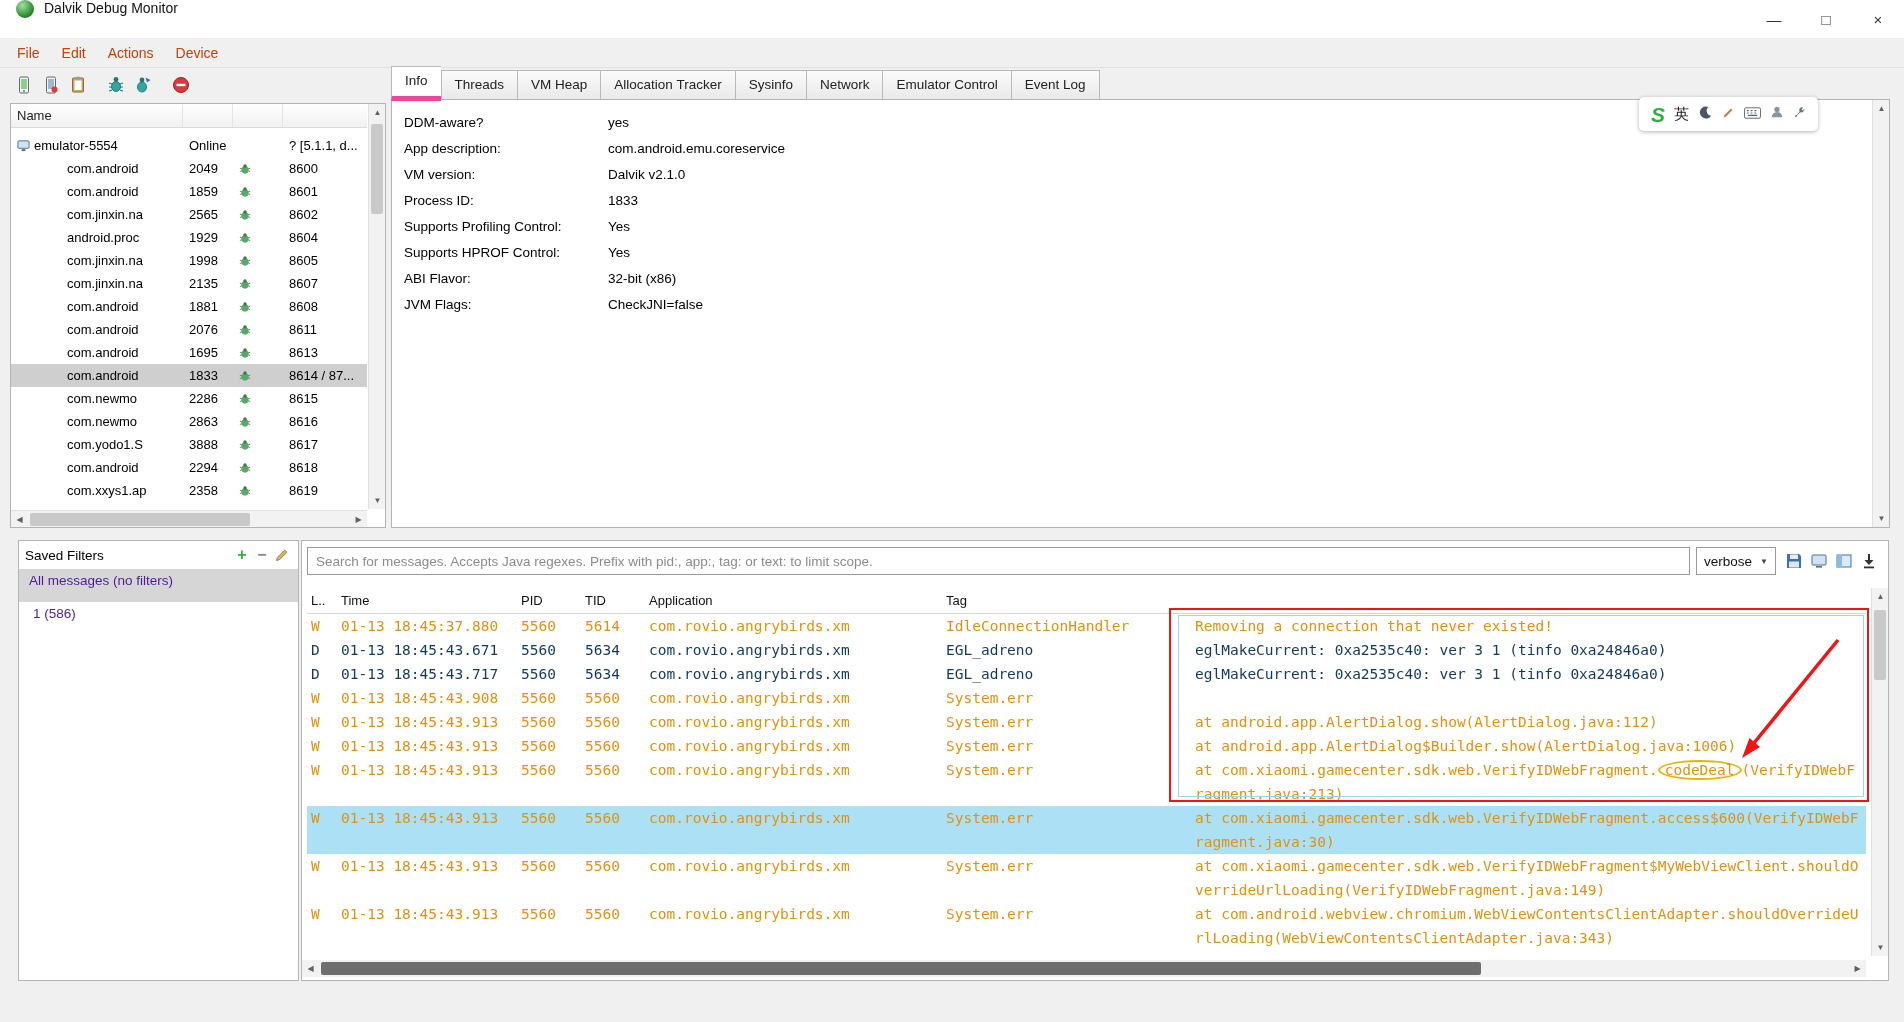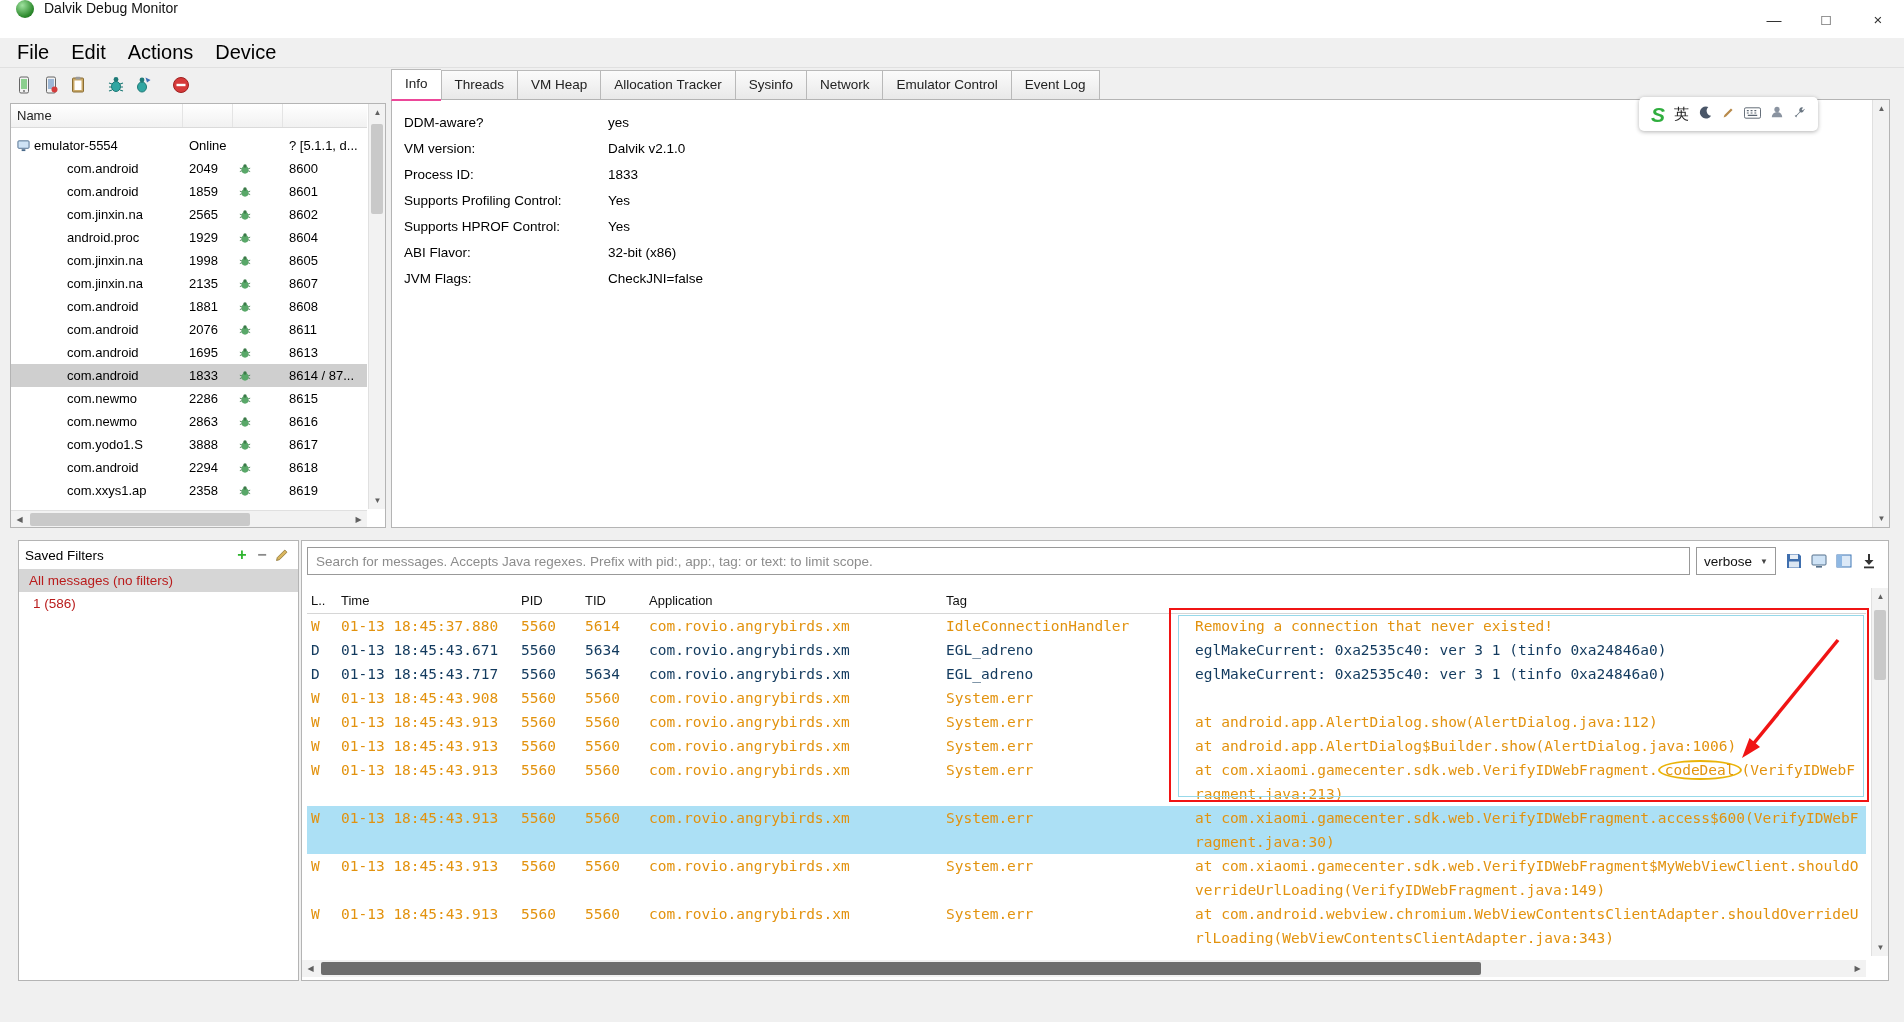--- a/index.html
+++ b/index.html
@@ -11,21 +11,21 @@
   .titlebar { position: absolute; left: 0; top: 0; width: 100%; height: 38px; background: #ffffff; display: flex; align-items: flex-start; }
   .app-icon { width: 18px; height: 18px; border-radius: 50%; margin-left: 16px;
               background: radial-gradient(circle at 35% 30%, #9fe29f, #2e8b2e 65%, #145a14); }
   .titlebar .title { margin-left: 10px; font-size: 14px; color: #111; }
   .win-controls { position: absolute; right: 0; top: 0; height: 38px; display: flex; }
   .wc { width: 52px; height: 38px; display: flex; align-items: center; justify-content: center; font-size: 15px; color: #333; }
 
   
   .menubar { position: absolute; left: 0; top: 38px; width: 100%; height: 30px; background: #f0f0f0;
              border-bottom: 1px solid #e0e0e0; display: flex; align-items: center; padding-left: 6px; }
-  .menu-item { padding: 5px 11px; font-size: 20px; color: #000000; text-align: center; }
+  .menu-item { padding: 5px 11px; font-size: 14px; color: #c2410c; text-align: center; }
 
   
   .dev-toolbar { position: absolute; left: 12px; top: 73px; height: 24px; display: flex; align-items: center; gap: 3px; }
   .tbtn { width: 24px; height: 24px; display: flex; align-items: center; justify-content: center; }
   .tb-gap { width: 8px; }
   .device-panel { position: absolute; left: 10px; top: 103px; width: 376px; height: 425px; background: #fff; border: 1px solid #b4b4b4; }
   .dev-header { position: absolute; left: 0; top: 0; right: 18px; height: 24px; display: flex;
                 background: linear-gradient(#ffffff, #f1f1f1); border-bottom: 1px solid #dadada; font-size: 13px; color: #222; }
   .dev-header .dc { border-right: 1px solid #e4e4e4; line-height: 24px; }
   .dev-rows { position: absolute; left: 0; top: 24px; right: 18px; bottom: 19px; overflow: hidden; font-size: 13px; margin-top: 6px; }
@@ -47,40 +47,40 @@
   .sb-thumb-h { height: 13px; background: #c9c9c9; border-radius: 2px; flex: 0 0 auto; }
   .sb-thumb-h.dark { background: #6e6e6e; }
   .sb-spacer { flex: 1 1 auto; }
 
   
   .info-wrap { position: absolute; left: 391px; top: 69px; width: 1499px; height: 459px; }
   .tabbar { position: absolute; left: 0; top: 0; right: 0; height: 31px; display: flex; align-items: flex-end; }
   .tab { padding: 6px 13px 7px 13px; font-size: 13.5px; color: #222; background: linear-gradient(#fbfbfb, #e9e9e9);
          border: 1px solid #b9b9b9; border-right: none; position: relative; }
   .tab:last-child { border-right: 1px solid #b9b9b9; }
-  .tab.selected { background: #ffffff; border-bottom: 2px solid #ec4899; z-index: 3; margin-bottom: -1px; padding-bottom: 8px; }
+  .tab.selected { background: #ffffff; border-bottom: 5px solid #ec4899; z-index: 3; margin-bottom: -1px; padding-bottom: 8px; }
   .info-body { position: absolute; left: 0; top: 30px; right: 0; bottom: 0; background: #fff; border: 1px solid #b4b4b4; }
   .info-content { padding-top: 10px; }
   .info-row { display: flex; height: 26px; line-height: 26px; font-size: 13.5px; color: #000; }
   .info-label { width: 216px; padding-left: 12px; flex: 0 0 auto; }
 
   
   .ime-bar { position: absolute; left: 1248px; top: 28px; height: 34px; z-index: 20; background: #fff;
              border-radius: 5px; box-shadow: 0 1px 4px rgba(0,0,0,.3); display: flex; align-items: center; gap: 9px; padding: 0 12px; }
   .sogou-logo { font-size: 21px; font-weight: bold; color: #2fae3e; font-style: italic; line-height: 1; }
   .ime-lang { font-size: 15px; color: #222; }
 
   
   .filters-panel { position: absolute; left: 18px; top: 540px; width: 281px; height: 441px; background: #fff; border: 1px solid #b4b4b4; }
   .filters-header { height: 28px; display: flex; align-items: center; padding: 0 6px; font-size: 13.5px; color: #000; }
   .filters-header .spacer { flex: 1; }
   .f-btn { width: 20px; height: 20px; display: flex; align-items: center; justify-content: center; font-size: 16px; }
   .f-btn.plus { color: #2eb52e; font-weight: bold; }
   .f-btn.minus { color: #8a8a8a; font-weight: bold; }
-  .filter-item { height: 23px; line-height: 23px; padding-left: 10px; font-size: 13.5px; color: #b91c1c; }
+  .filter-item { height: 33px; line-height: 23px; padding-left: 10px; font-size: 13.5px; color: #4c1d95; }
   .filter-item.selected { background: #d6d6d6; }
   .filter-item + .filter-item { padding-left: 14px; }
 
   
   .logcat-panel { position: absolute; left: 301px; top: 540px; width: 1588px; height: 441px; background: #fff; border: 1px solid #b4b4b4; }
   .log-search { position: absolute; left: 5px; top: 6px; width: 1383px; height: 28px; border: 1px solid #999;
                 padding: 0 8px; font-family: "Liberation Sans", sans-serif; font-size: 13.5px; color: #333; background: #fff; }
   .log-search::placeholder { color: #8c8c8c; }
   .level-combo { position: absolute; left: 1394px; top: 6px; width: 80px; height: 28px; border: 1px solid #999; background: #fff;
                  font-size: 13.5px; color: #111; display: flex; align-items: center; justify-content: space-between; padding: 0 7px; }
@@ -436,20 +436,24 @@
         <div class="tab">Emulator Control</div>
         <div class="tab">Event Log</div>
       </div>
     <div class="info-body">
       <div class="info-content">
           <div class="info-row">
             <span class="info-label">DDM-aware?</span>
             <span class="info-value">yes</span>
           </div>
           <div class="info-row">
+            <span class="info-label">App description:</span>
+            <span class="info-value">com.android.emu.coreservice</span>
+          </div>
+          <div class="info-row">
             <span class="info-label">VM version:</span>
             <span class="info-value">Dalvik v2.1.0</span>
           </div>
           <div class="info-row">
             <span class="info-label">Process ID:</span>
             <span class="info-value">1833</span>
           </div>
           <div class="info-row">
             <span class="info-label">Supports Profiling Control:</span>
             <span class="info-value">Yes</span>

